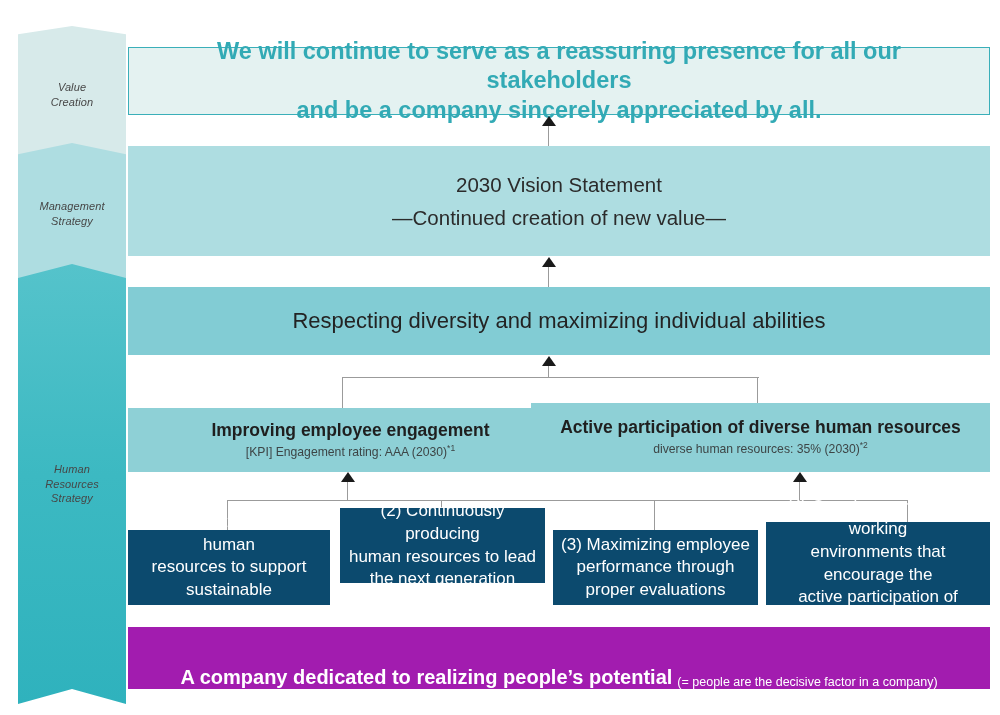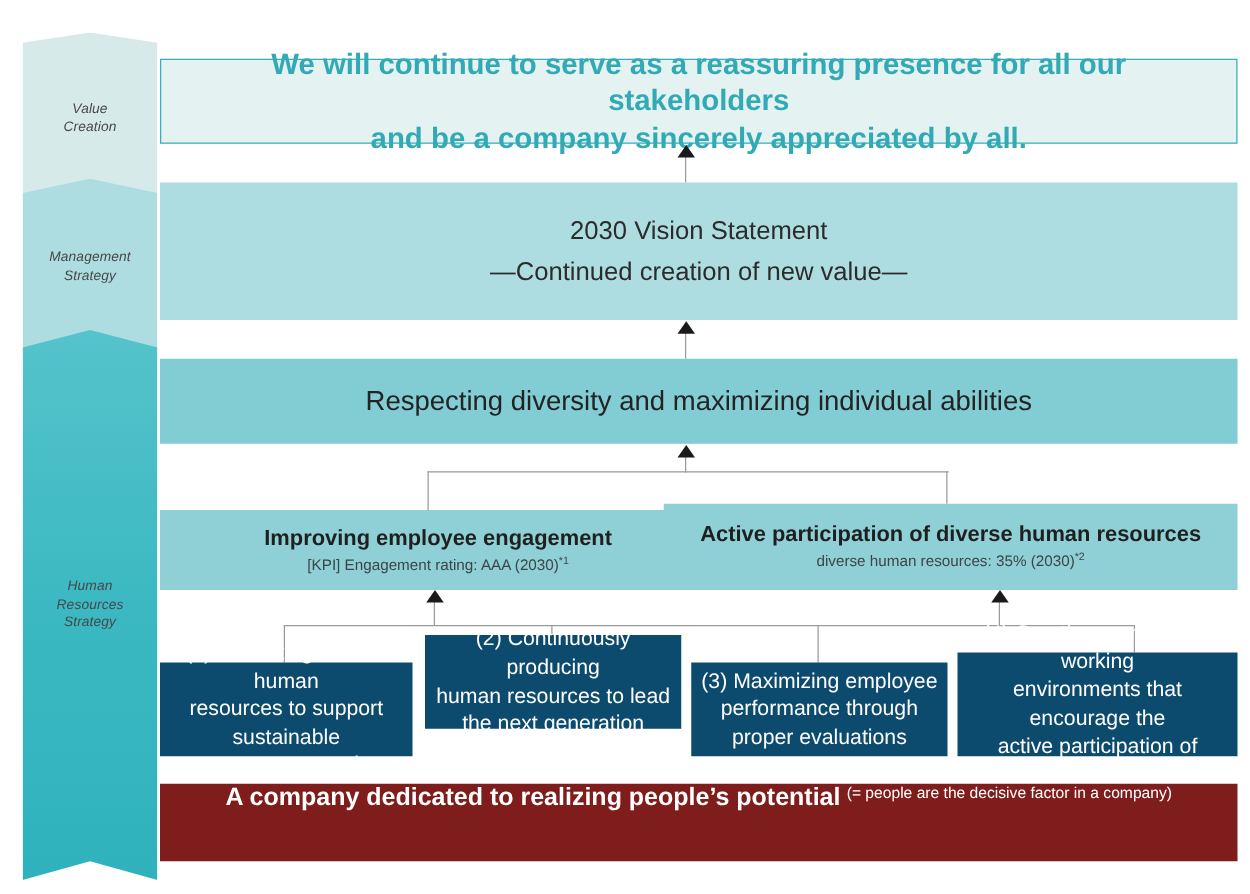--- a/index.html
+++ b/index.html
@@ -84,22 +84,22 @@
     display:flex;align-items:center;justify-content:center;
     padding:0 7px;
   }
   .leaf-1{left:128px;top:530px;width:202px;height:75px;}
   .leaf-2{left:340px;top:508px;width:205px;height:75px;}
   .leaf-3{left:553px;top:530px;width:205px;height:75px;}
   .leaf-4{left:766px;top:522px;width:224px;height:83px;}
 
   .banner-bottom{
     left:128px;top:627px;width:862px;height:62px;
-    background:#7f1d1d;color:#ffffff;
-    display:flex;align-items:flex-start;justify-content:center;
+    background:#a21caf;color:#ffffff;
+    display:flex;align-items:flex-end;justify-content:center;
   }
   .banner-bottom .big{font-weight:bold;font-size:20px;}
   .banner-bottom .small{font-size:12.5px;margin-left:5px;}
 
   
   .ln{position:absolute;background:#9b9b9b;}
   .vline{width:1.4px;}
   .hline{height:1.4px;}
   .arrow{
     position:absolute;width:0;height:0;

